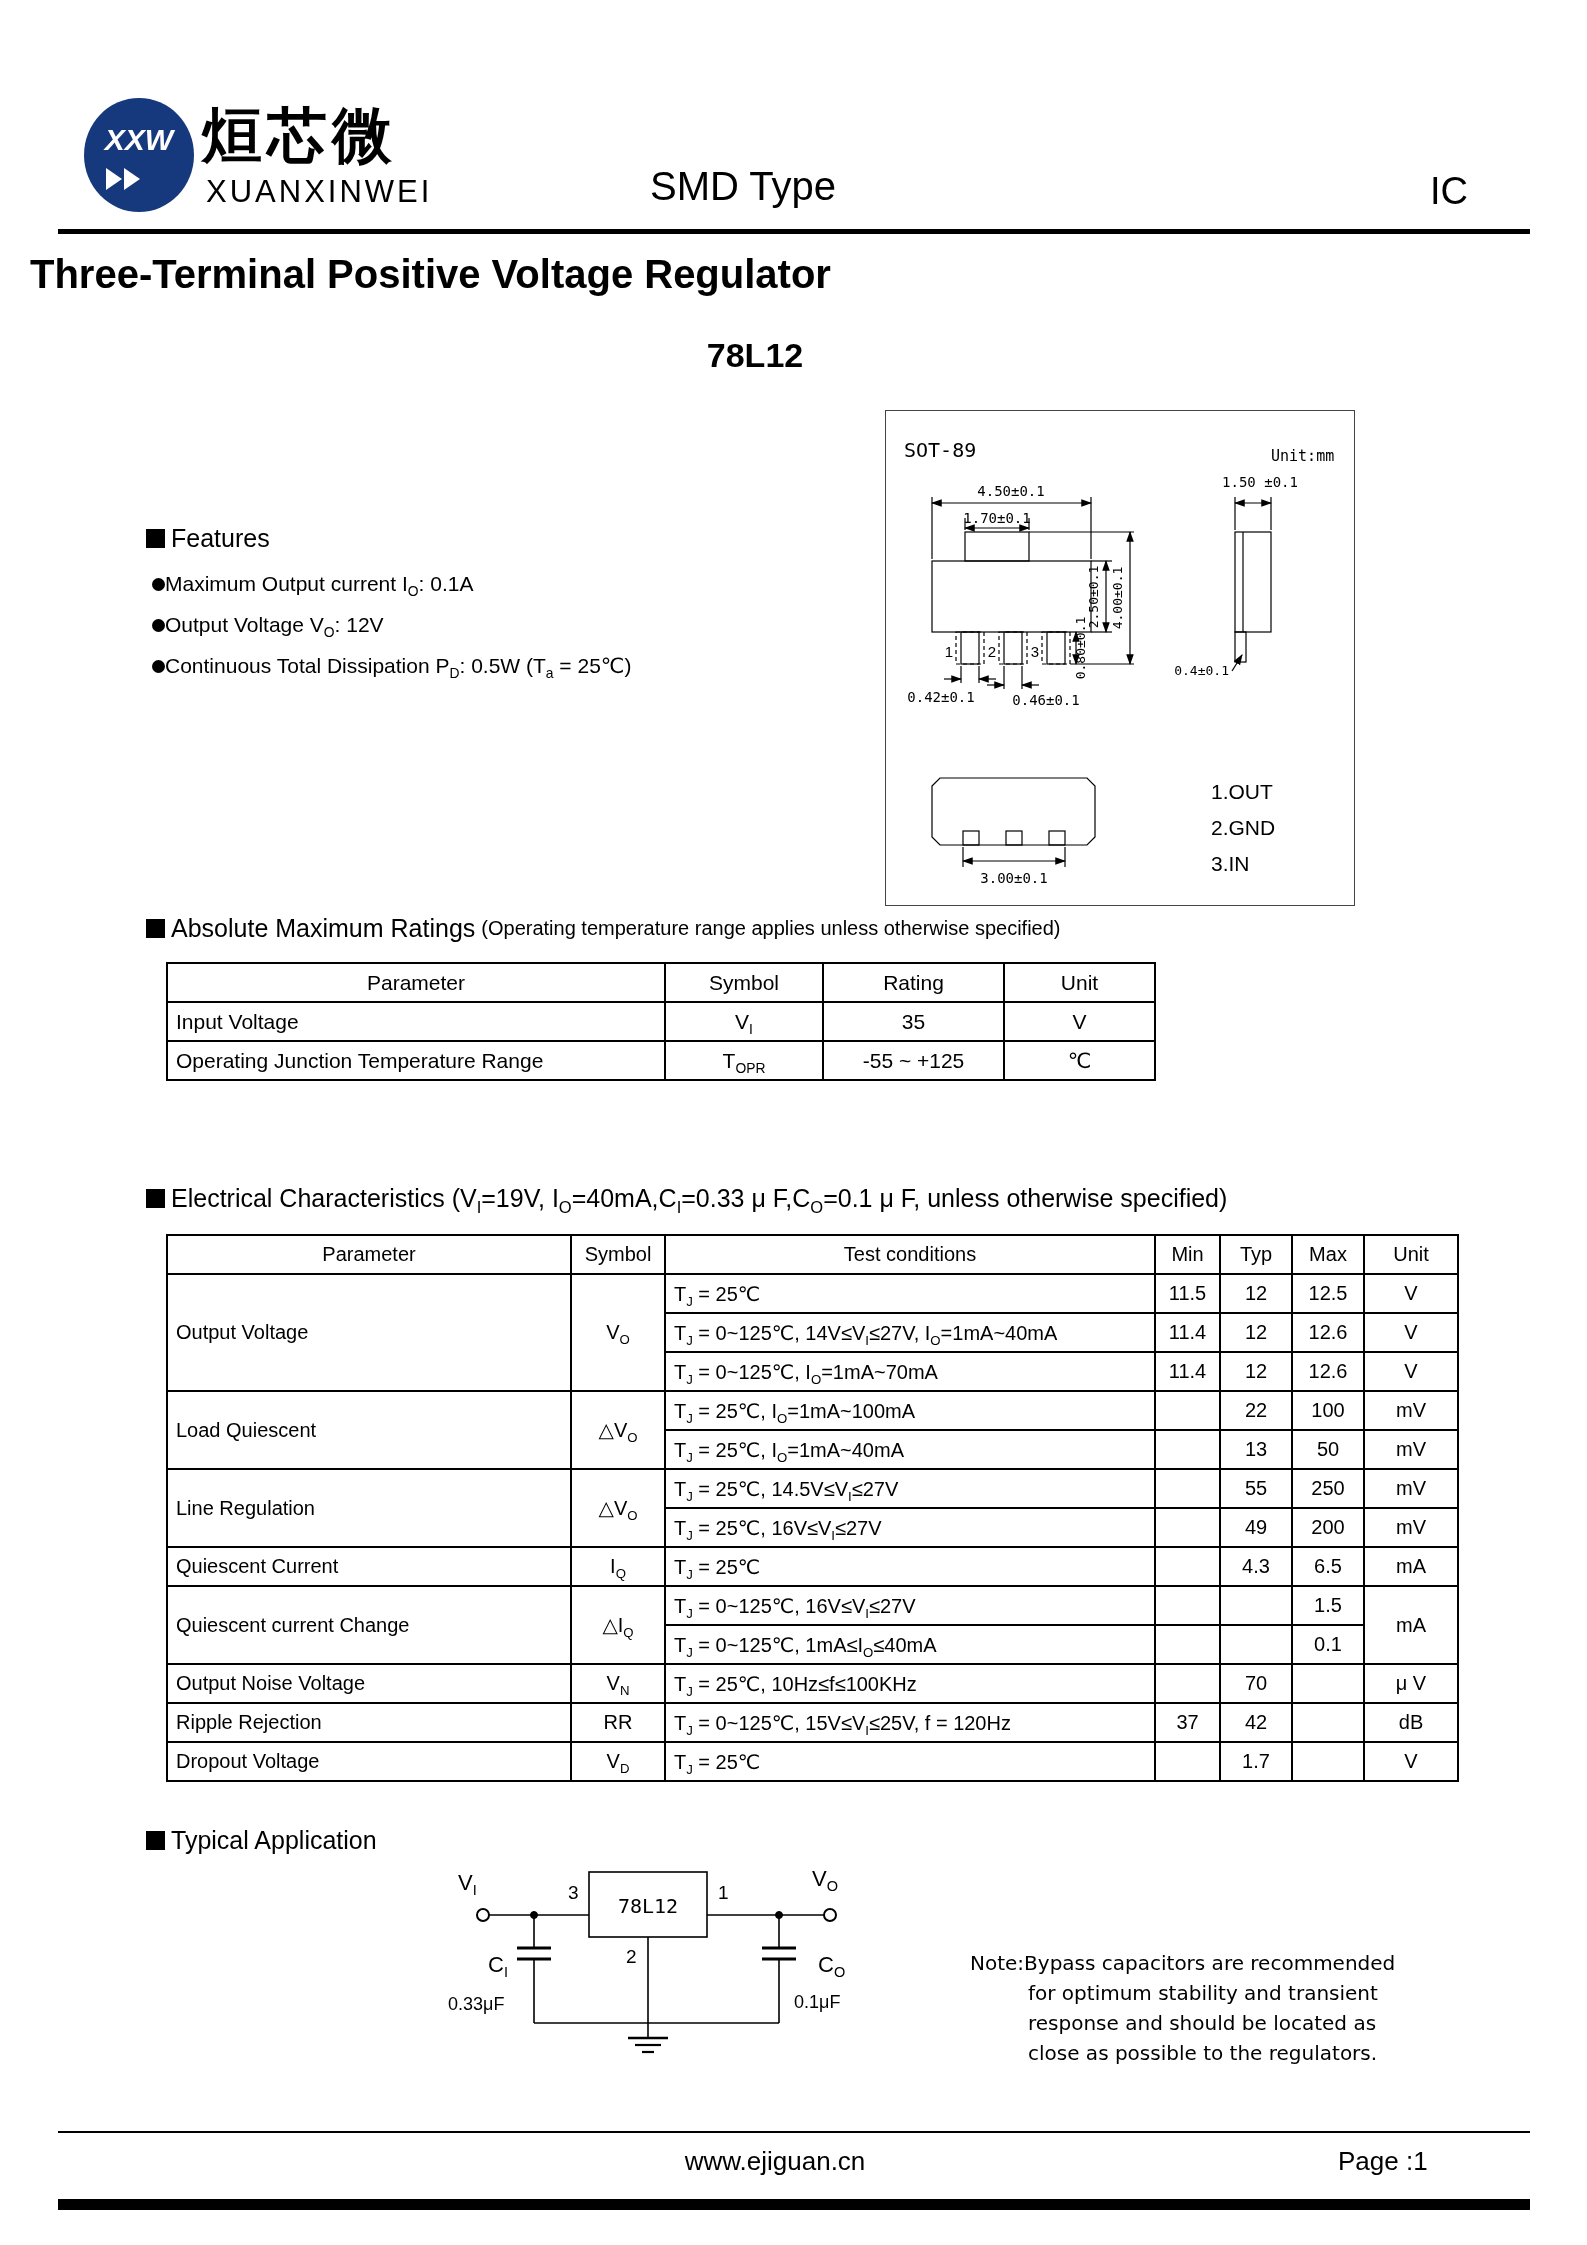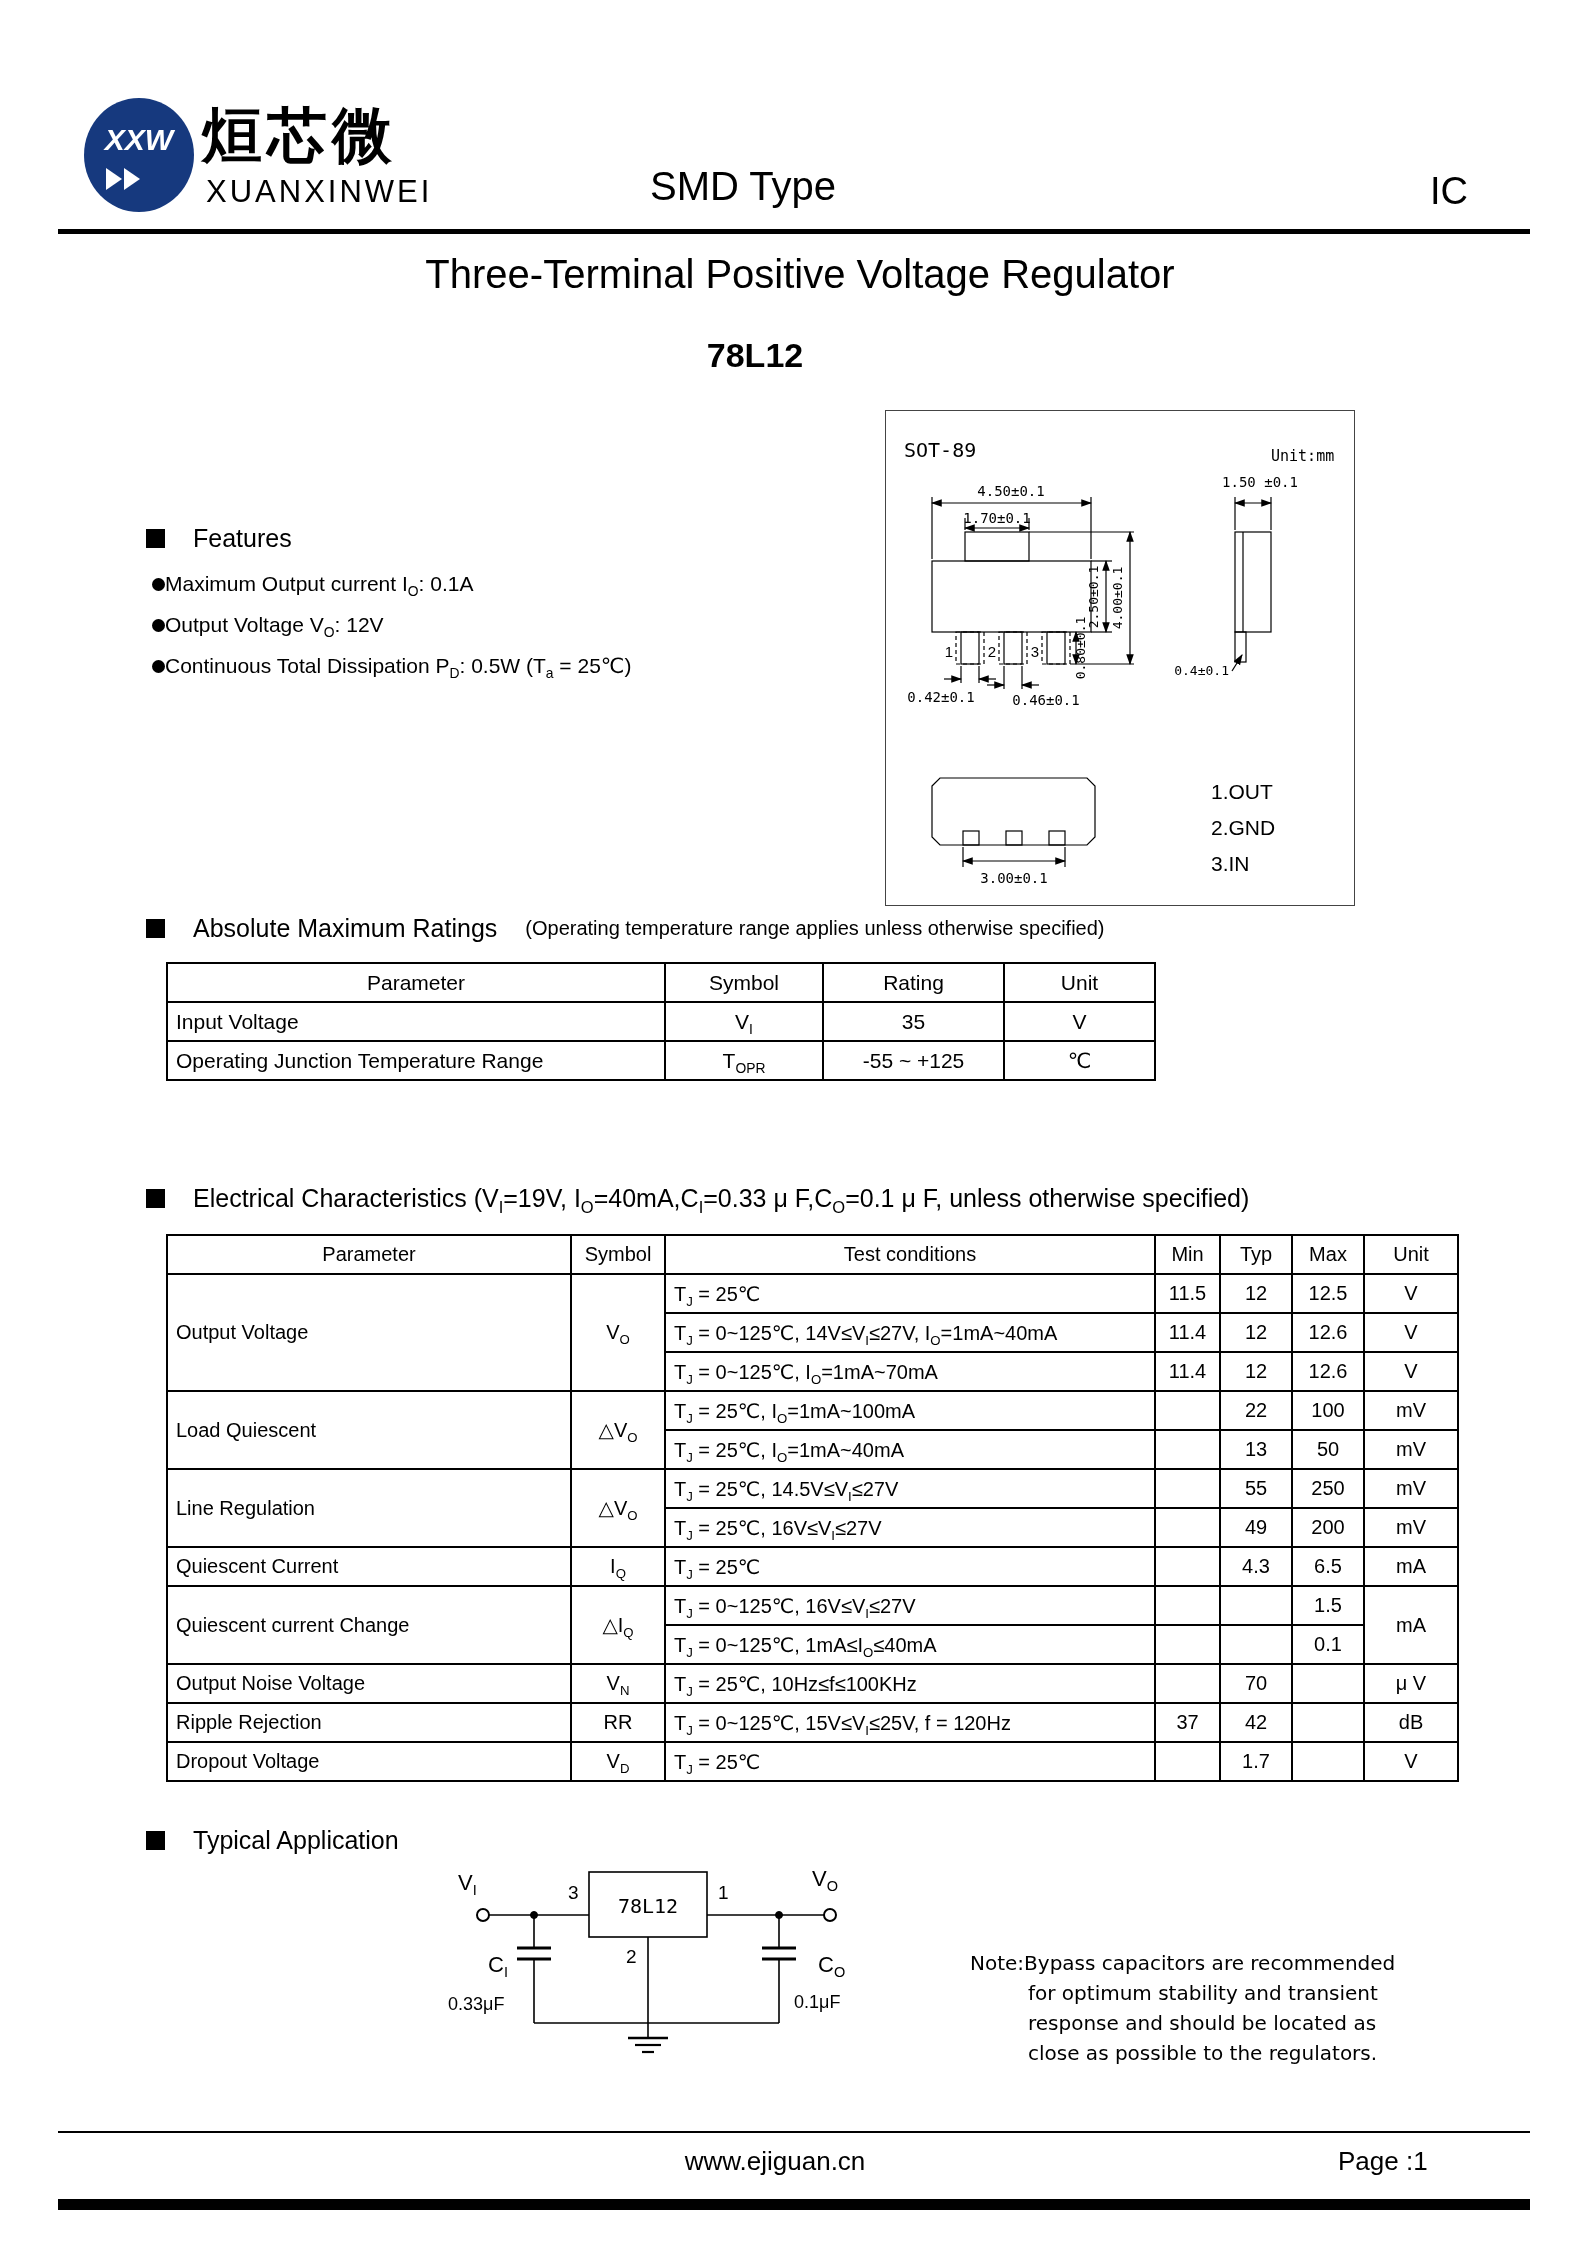--- a/index.html
+++ b/index.html
@@ -8,25 +8,25 @@
   .abs{position:absolute}
   sub{font-size:66%;line-height:0}
 
   
   .logo{left:82px;top:96px;width:420px;height:125px}
   .logo-cn{position:absolute;left:120px;top:0;font-size:60px;font-weight:bold;letter-spacing:5px}
   .logo-en{position:absolute;left:124px;top:78px;font-size:31px;font-weight:normal;letter-spacing:3px}
   .smd-type{left:650px;top:164px;font-size:40px}
   .ic-label{left:1430px;top:170px;font-size:38px}
   .header-rule{left:58px;top:229px;width:1472px;height:5px;background:#000}
-  .doc-title{left:30px;top:252px;width:1540px;text-align:center;font-size:40px;font-weight:normal}
+  .doc-title{left:30px;top:252px;width:1540px;font-size:40px;font-weight:bold}
   .part-no{left:30px;top:336px;width:1450px;text-align:center;font-size:34px;font-weight:bold}
 
   
-  .section{display:flex;align-items:center;gap:28px}
+  .section{display:flex;align-items:center;gap:6px}
   .sq{width:19px;height:19px;background:#000;flex:none}
   .h1t{font-size:25px}
   .h1n{font-size:20px}
   .features-h{left:146px;top:524px}
   .amr-h{left:146px;top:914px}
   .ec-h{left:146px;top:1184px}
   .app-h{left:146px;top:1826px}
 
   
   .feature{position:absolute;display:flex;align-items:center;}

